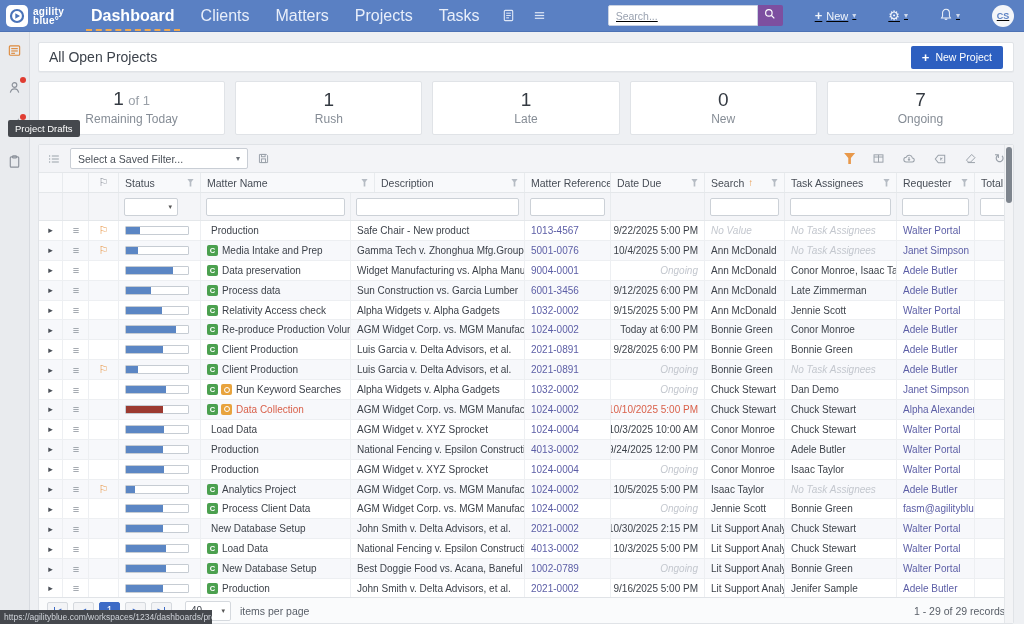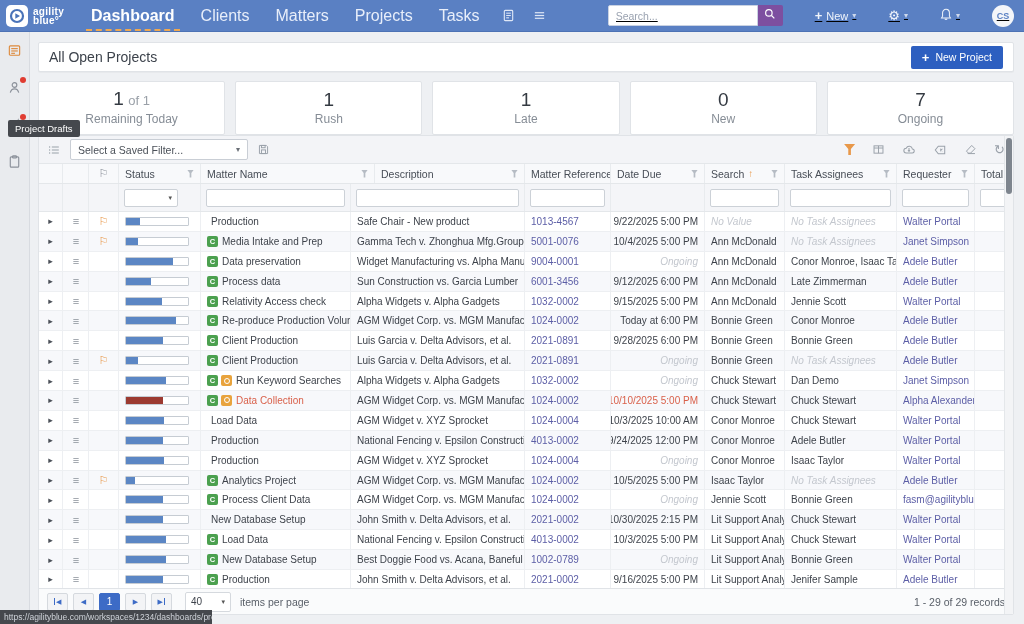--- a/index.html
+++ b/index.html
@@ -64,21 +64,21 @@
     font-family:"Liberation Sans", sans-serif; }
 
   .stats { margin-top:9px; display:flex; gap:10px; }
   .stat-card { flex:1; background:#fff; border:1px solid #e0e3e7; border-radius:2px; height:54px;
     display:flex; flex-direction:column; align-items:center; justify-content:center; gap:3px; }
   .stat-value { font-size:19px; color:#343a42; line-height:18px; }
   .stat-suffix { font-size:13px; color:#9aa0a8; }
   .stat-label { font-size:12px; color:#868d96; }
 
   
-  .grid { background:#fff; border:1px solid #e0e3e7; border-radius:2px;
+  .grid { margin-top:9px; background:#fff; border:1px solid #e0e3e7; border-radius:2px;
     height:480px; display:flex; flex-direction:column; position:relative; overflow:hidden; }
   .toolbar { height:28px; background:#f3f4f7; border-bottom:1px solid #e4e7ea;
     display:flex; align-items:center; padding:0 8px; gap:9px; flex:none; }
   .tb-icon { color:#9aa1aa; display:flex; align-items:center; cursor:pointer; }
   .tb-icon svg { stroke:#9aa1aa; fill:none; stroke-width:1.2; }
   .saved-filter { width:178px; height:21px; background:#fff; border:1px solid #c9ced5; border-radius:2px;
     display:flex; align-items:center; padding:0 7px; font-size:10.5px; color:#4a5058; cursor:pointer; }
   .saved-filter .caret { margin-left:auto; font-size:8px; color:#6b7077; }
   .toolbar-right { margin-left:auto; display:flex; align-items:center; gap:17px; }
   .funnel { width:11px; height:11px; background:#e8984a;

